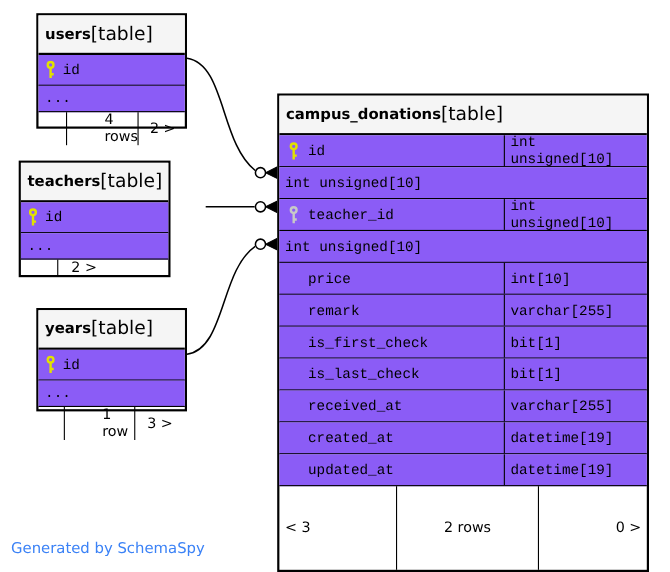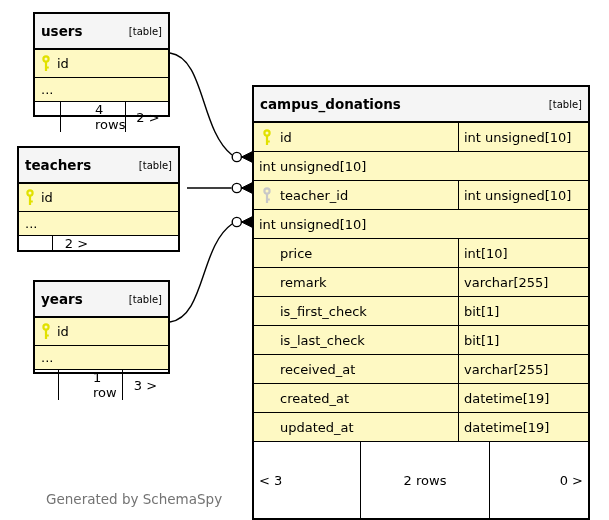--- a/index.html
+++ b/index.html
@@ -9,43 +9,43 @@
   html,body{background:#fff;}
   #canvas{
     position:relative;width:609px;height:520px;background:#fff;
     font-family:"DejaVu Sans","Liberation Sans",sans-serif;
     font-size:13px;color:#000;overflow:hidden;
   }
   
   .tbox{position:absolute;border:2px solid var(--bd);background:#fff;display:flex;flex-direction:column;}
   .thead{
     background:var(--hdr);border-bottom:2px solid var(--bd);
-    display:flex;justify-content:space-between;align-items:center;
+    display:flex;align-items:center;
     padding:17px 6px;flex:0 0 auto;
   }
   .tname{font-weight:bold;font-size:13.5px;}
-  .ttag{font-size:10px;}
-  .trow{display:flex;align-items:center;border-bottom:1px solid var(--bd);flex:0 0 auto;background:#fef9c3;}
+  .ttag{font-size:17px;}
+  .trow{display:flex;align-items:center;border-bottom:1px solid var(--bd);flex:0 0 auto;background:#8b5cf6;font-family:Liberation Mono, monospace;}
   .keyslot{width:22px;display:flex;align-items:center;justify-content:center;flex:0 0 auto;}
   .keyslot.wide{width:26px;}
   .key-pk{color:var(--pk);}
   .key-fk{color:var(--fk);}
   .dots{padding-left:6px;}
   .tfoot{display:flex;align-items:center;flex:1 1 auto;}
   .fcell{height:100%;display:flex;align-items:center;justify-content:center;}
   .fcell + .fcell{border-left:1px solid var(--bd);}
   .fcell.l{justify-content:flex-start;padding-left:5px;}
   .fcell.r{justify-content:flex-end;padding-right:5px;}
   .fcell.grow{flex:1 1 auto;padding-left:34px;}
   
   .tbox.small .thead{height:26px;}
   .tbox.small .trow.idrow{height:28px;}
   .tbox.small .trow.dotsrow{height:24px;}
   #tbl-users{left:33px;top:12px;width:137px;height:105px;}
-  #tbl-teachers{left:17px;top:146px;width:163px;height:106px;}
+  #tbl-teachers{left:17px;top:146px;width:138px;height:106px;}
   #tbl-years{left:33px;top:280px;width:137px;height:94px;}
   
   #tbl-main{left:252px;top:85px;width:338px;height:435px;}
   #tbl-main .thead{height:28px;}
   #tbl-main .trow{height:29px;}
   #tbl-main .namecell{flex:0 0 205px;height:100%;display:flex;align-items:center;border-right:1px solid var(--bd);}
   #tbl-main .typecell{flex:1 1 auto;height:100%;display:flex;align-items:center;padding-left:5px;}
   #tbl-main .tfoot{height:26px;}
   #tbl-main .fcell.c1{flex:0 0 106px;}
   #tbl-main .fcell.c2{flex:0 0 129px;}
@@ -56,21 +56,21 @@
   #tbl-teachers .fcell.c1{flex:0 0 33px;}
   #tbl-teachers .fcell.c3{flex:0 0 48px;}
   #tbl-years .fcell.c1{flex:0 0 23px;}
   #tbl-years .fcell.c3{flex:0 0 46px;}
   
   #edges{position:absolute;left:0;top:0;width:609px;height:520px;pointer-events:none;}
   #edges path{fill:none;stroke:#000;stroke-width:1.4px;}
   #edges circle{fill:#fff;stroke:#000;stroke-width:1.4px;}
   #edges polygon{fill:#000;stroke:#000;}
   
-  #credit{position:absolute;left:10px;top:491px;font-size:13.5px;color:#737373;margin-left:36px;}
+  #credit{position:absolute;left:10px;top:491px;font-size:13.5px;color:#3b82f6;}
 </style>
 </head>
 <body>
 
 <div id="canvas">
 
   <svg id="edges" viewBox="0 0 609 520">
     <g>
       <path d="M 170 53 C 205 58, 200 130, 232 155"></path>
       <polygon points="241.5,157 252,151.8 252,162.2"></polygon>

